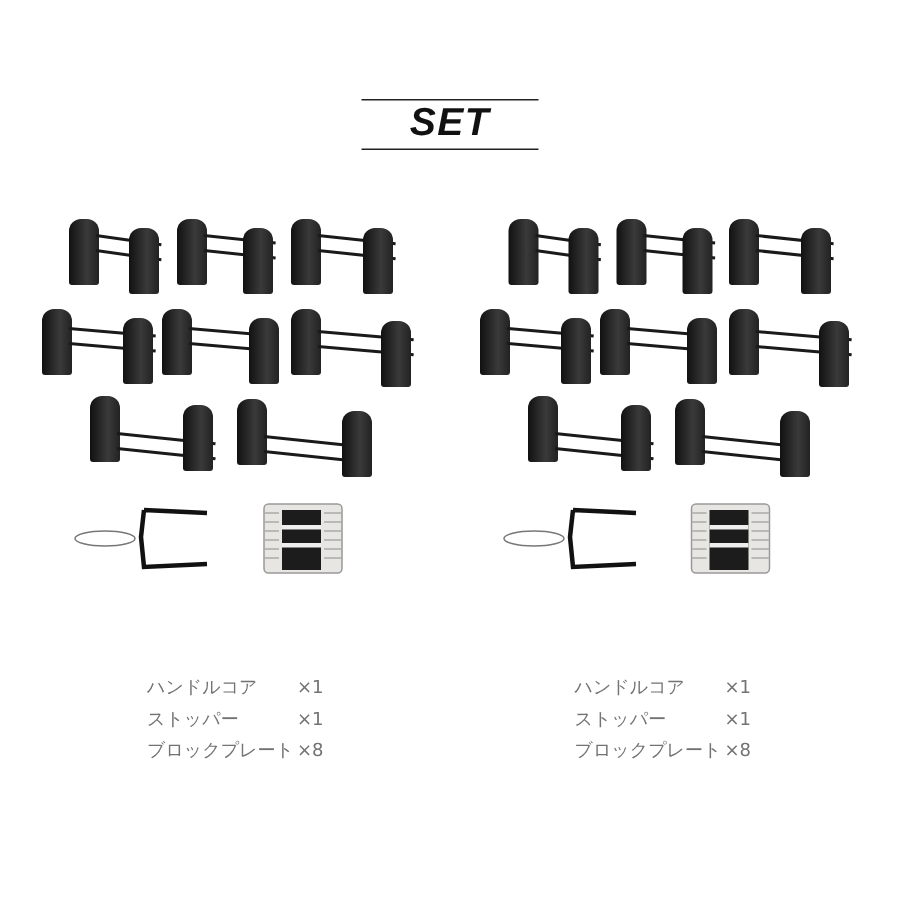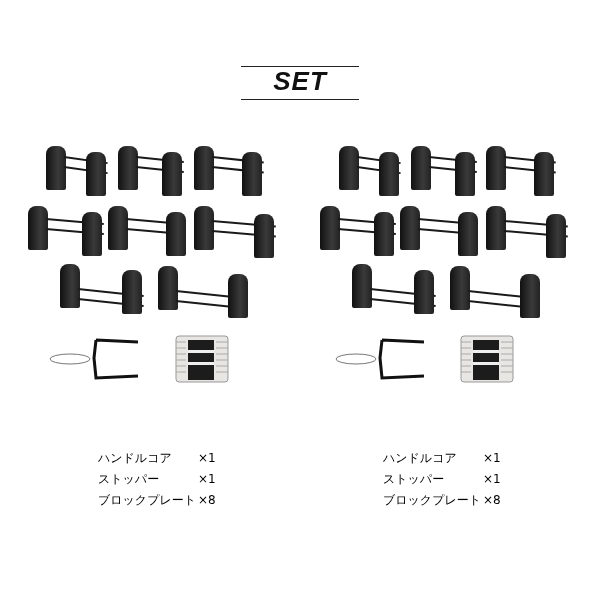--- a/index.html
+++ b/index.html
@@ -5,21 +5,21 @@
   html, body { margin: 0; padding: 0; background: #ffffff; }
   body { width: 600px; height: 600px; position: relative; overflow: hidden; font-family: "DejaVu Sans", sans-serif; }
   .hdr-line { position: absolute; left: 241px; width: 118px; height: 1px; background: #222; }
   .title { position: absolute; left: 241px; width: 118px; top: 66px; text-align: center;
            font-family: "Liberation Sans", sans-serif; font-weight: bold; font-style: italic;
            font-size: 26px; letter-spacing: 1px; color: #111; line-height: 30px; }
   .item { position: absolute; }
   .plate { position: absolute; width: 20px; height: 44px; background: linear-gradient(90deg,#111,#3a3a3a 60%,#222);
            border-radius: 8px 8px 2px 2px; }
   .rod { position: absolute; height: 2px; background: #1a1a1a; transform-origin: left center; }
-  .list { position: absolute; font-size: 12px; color: #000000; line-height: 21px; }
+  .list { position: absolute; font-size: 12px; color: #737373; line-height: 21px; }
   .list .row { display: flex; }
   .list .name { width: 100px; }
   .list .qty { width: 30px; }
 </style>
 </head>
 <body>
 
 <div>
   <div class="hdr-line" style="top:66px;"></div>
   <div class="title">SET</div>

